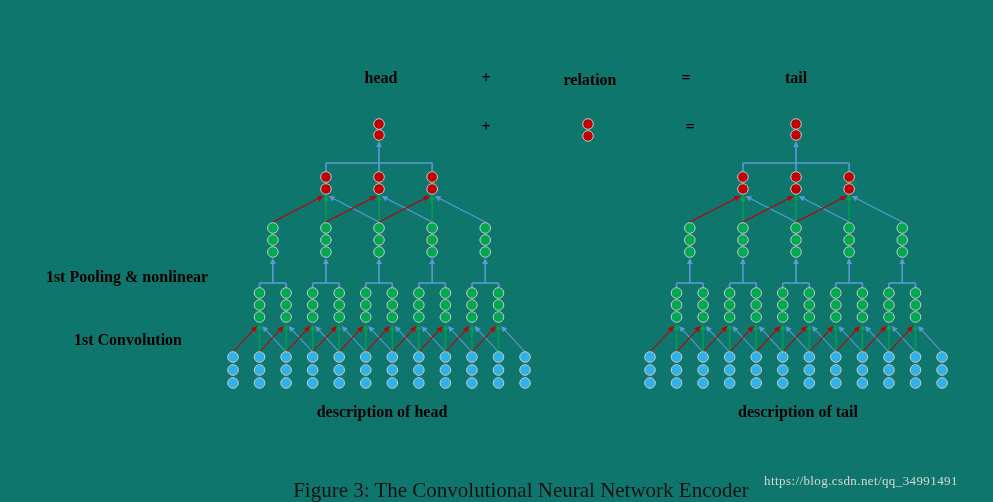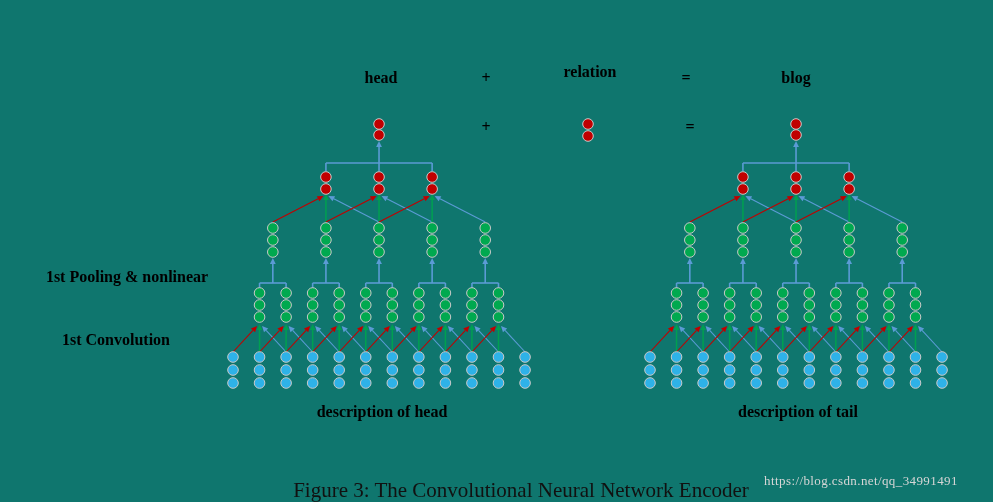--- a/index.html
+++ b/index.html
@@ -421,29 +421,29 @@
         <circle cx="796.025" cy="135" r="5.3" fill="#C00000" stroke="#C9C9C9" stroke-width="1"></circle>
       </g>
       <g>
         <circle cx="588" cy="124" r="5.3" fill="#C00000" stroke="#C9C9C9" stroke-width="1"></circle>
         <circle cx="588" cy="136" r="5.3" fill="#C00000" stroke="#C9C9C9" stroke-width="1"></circle>
       </g>
     </svg>
 
   <div class="lbl" style="left:381px;top:78px">head</div>
   <div class="lbl op" style="left:486px;top:78px">+</div>
-  <div class="lbl" style="left:590px;top:72px">relation</div>
+  <div class="lbl" style="left:590px;top:80px">relation</div>
   <div class="lbl op" style="left:686px;top:78px">=</div>
-  <div class="lbl" style="left:796px;top:78px">blog</div>
+  <div class="lbl" style="left:796px;top:78px">tail</div>
 
   <div class="lbl op" style="left:486px;top:127px">+</div>
   <div class="lbl op" style="left:690px;top:127px">=</div>
 
   <div class="lbl" style="left:127px;top:277px">1st Pooling &amp; nonlinear</div>
-  <div class="lbl" style="left:116px;top:340px">1st Convolution</div>
+  <div class="lbl" style="left:128px;top:340px">1st Convolution</div>
 
   <div class="lbl" style="left:382px;top:412px">description of head</div>
   <div class="lbl" style="left:798px;top:412px">description of tail</div>
 
   <div class="caption" style="left:521px;top:490px">Figure 3: The Convolutional Neural Network Encoder</div>
 
   <div class="watermark" id="wm" style="left: 861px; top: 481px; color: rgb(214, 214, 214);">https://blog.csdn.net/qq_34991491</div>
 </div>
 
 </body></html>

